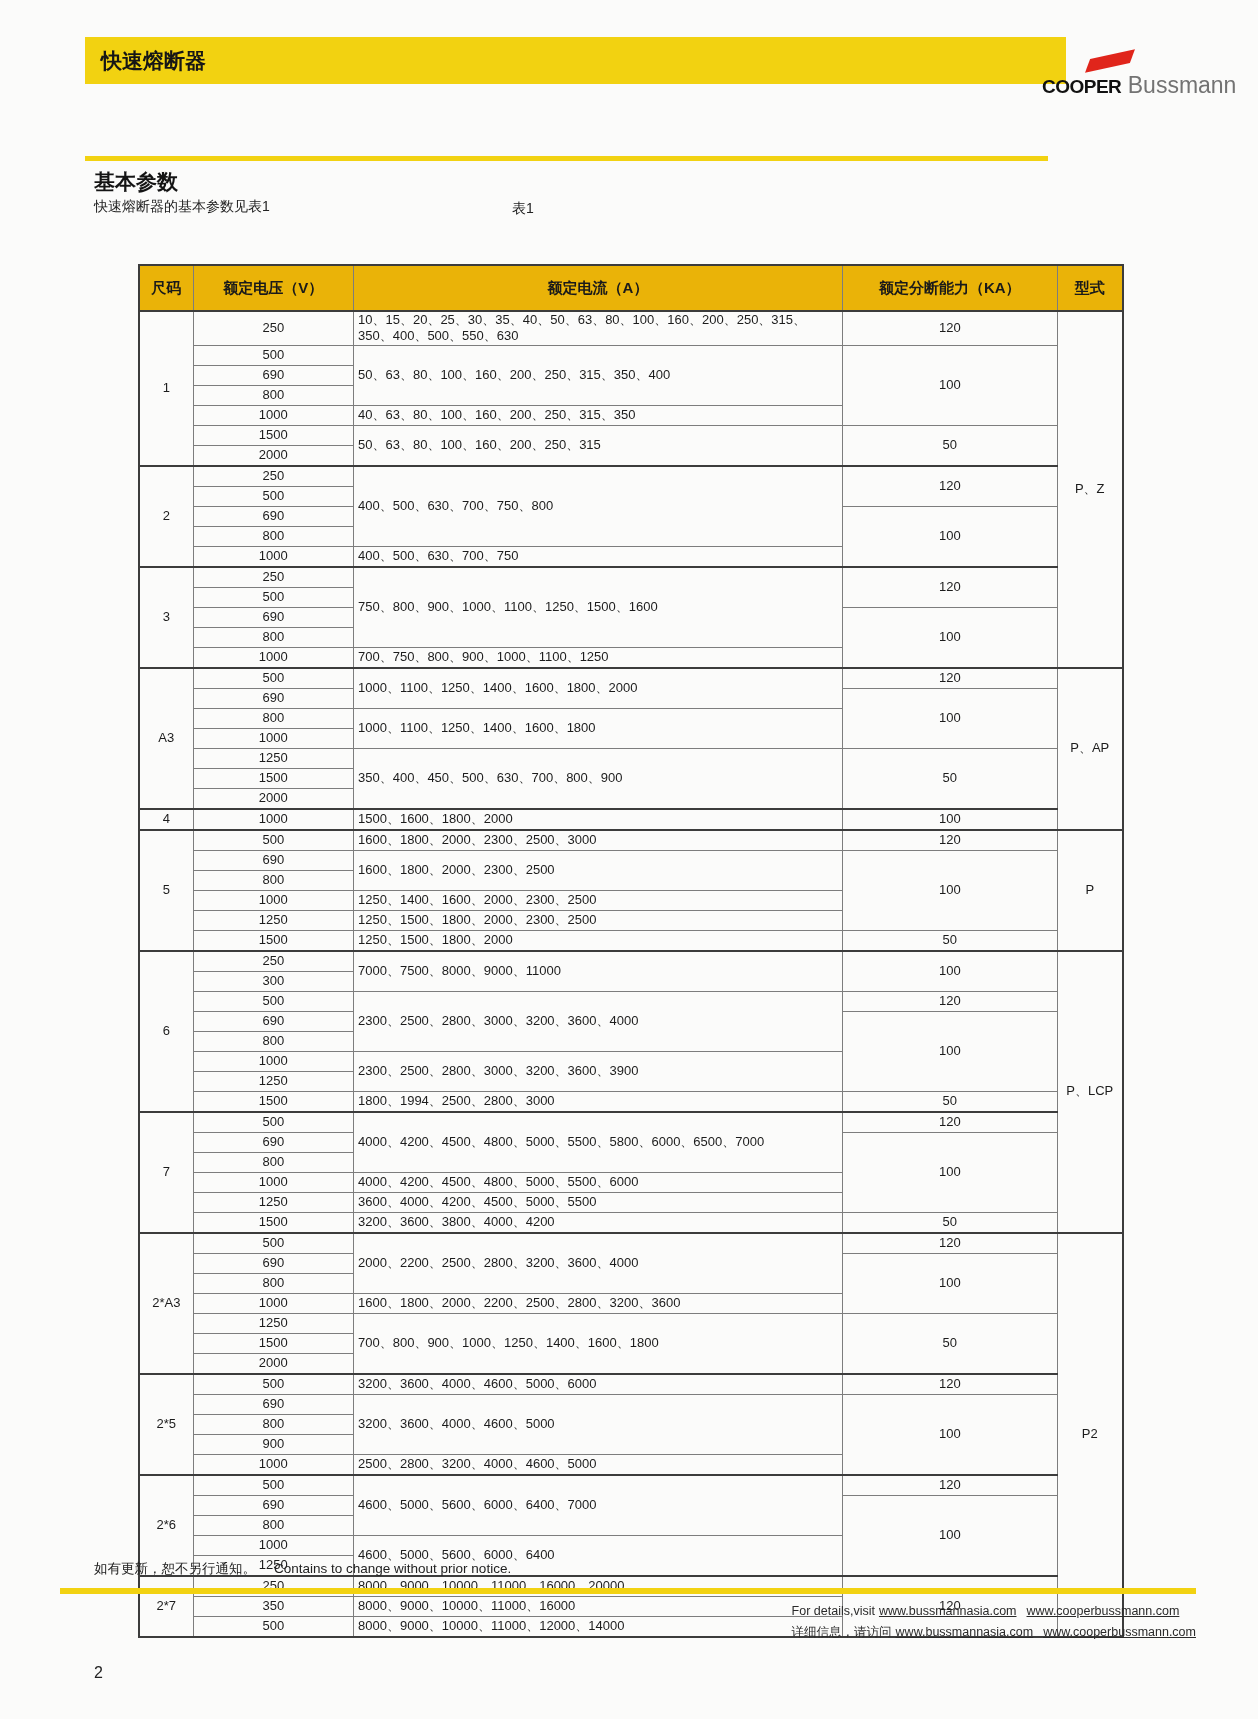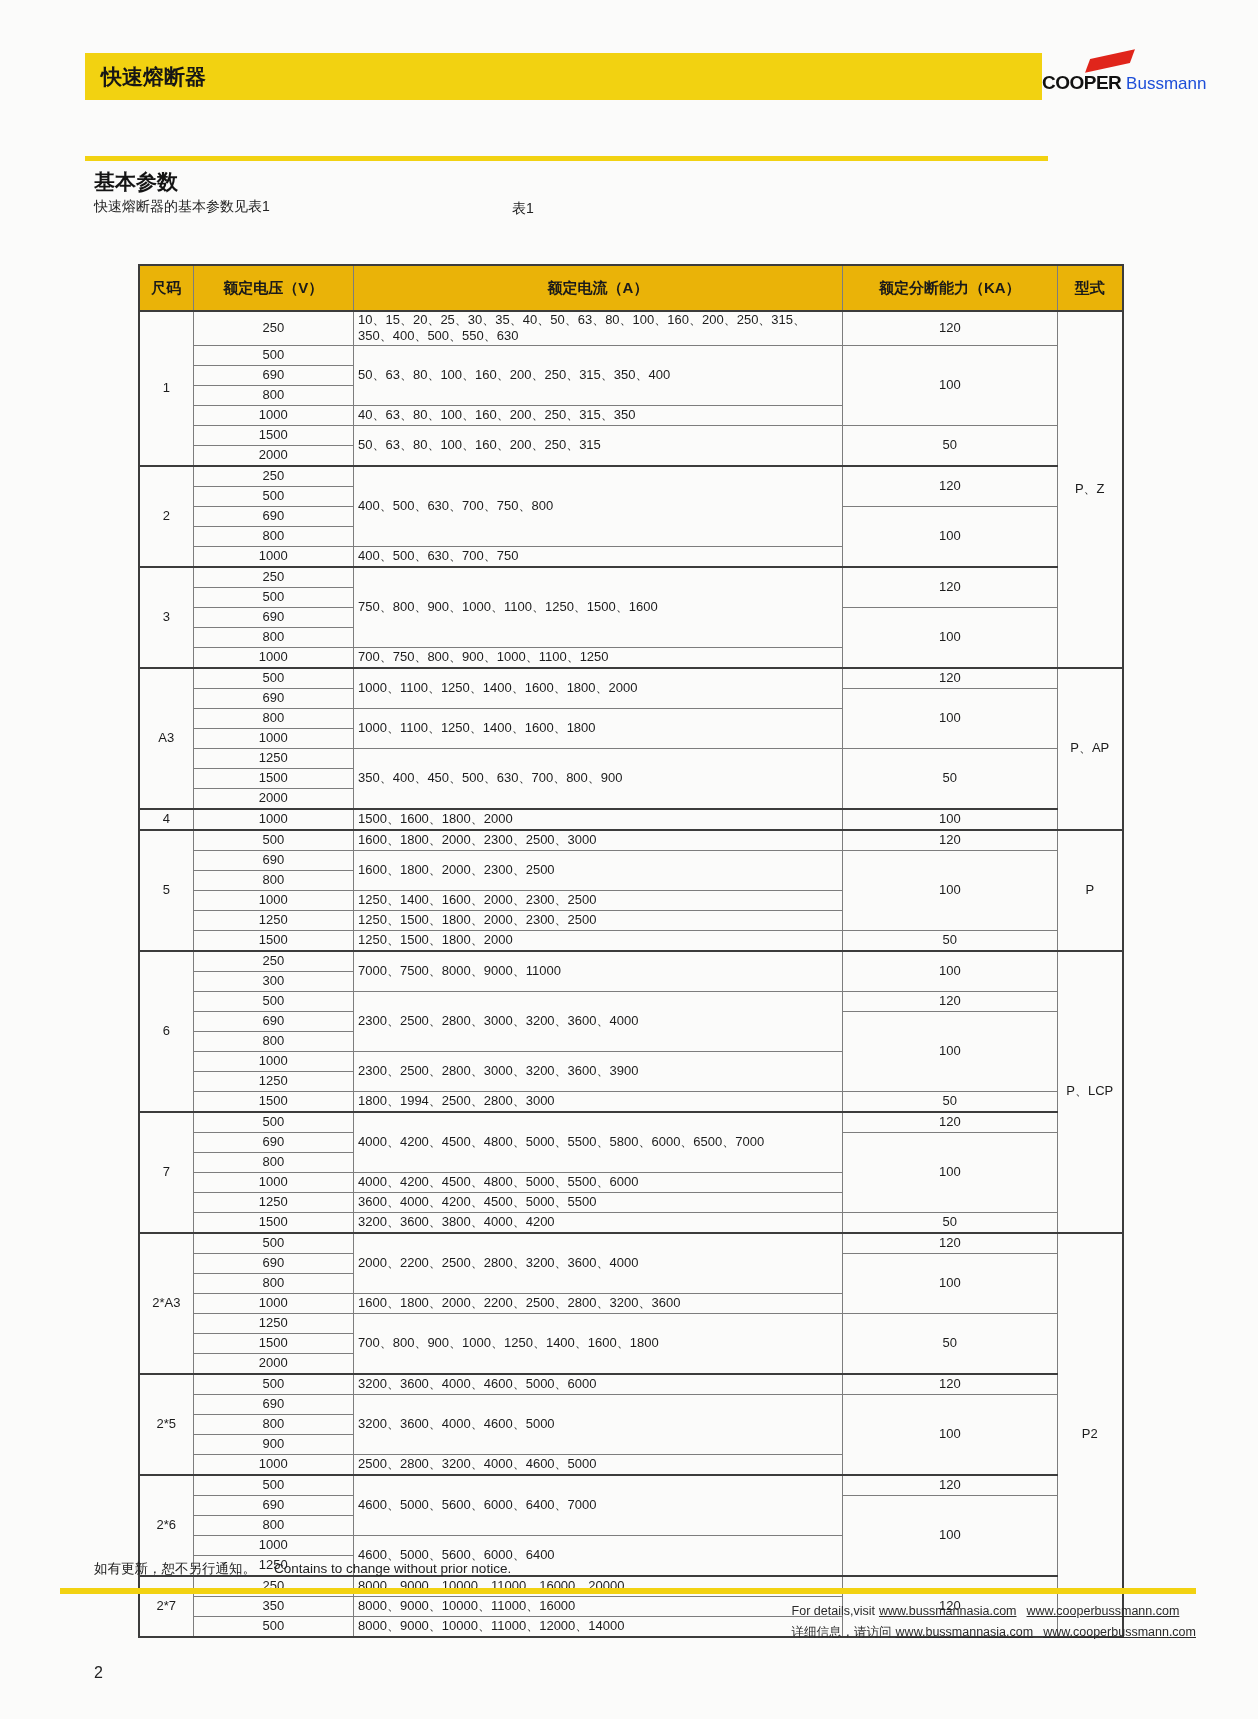--- a/index.html
+++ b/index.html
@@ -4,37 +4,38 @@
 <style>
   html,body { margin:0; padding:0; background:#eeeeec; }
   .page {
     position:relative; width:1258px; height:1719px; margin:0 auto;
     background:#fbfbfa; color:#1c1c1c;
     font-family:"Liberation Sans", sans-serif;
     overflow:hidden;
   }
   
   .topbar {
-    position:absolute; left:85px; top:53px; width:957px; height:47px;
+    position:absolute; left:85px; top:37px; width:957px; height:47px;
     background:var(--brand-yellow,#F2D211);
+    padding-left:24px;
   }
   .topbar-label {
     position:absolute; left:16px; top:0; line-height:47px;
     font-size:21px; font-weight:bold; color:#161616;
   }
   
   .logo { position:absolute; left:1042px; top:52px; width:180px; height:50px; }
   .logo-flag {
     position:absolute; left:48px; top:2px; width:40px; height:14px;
     background:var(--logo-red,#E0251B);
     transform:skewX(-32deg) rotate(-14deg);
   }
   .logo-text { position:absolute; left:0; top:20px; white-space:nowrap; }
   .logo-cooper { font-weight:bold; font-size:19px; letter-spacing:-0.5px; color:#111; }
-  .logo-bussmann { font-size:17px; color:#1d4ed8;margin-top:16px; }
+  .logo-bussmann { font-size:23px; color:#737373;margin-top:16px; }
   
   .title {
     position:absolute; left:88px; top:102px;
     font-size:29px; font-weight:bold; color:#111; letter-spacing:1px;
   }
   .title-rule {
     position:absolute; left:85px; top:156px; width:963px; height:5px;
     background:var(--brand-yellow,#F2D211);
   }
   .section-heading {

